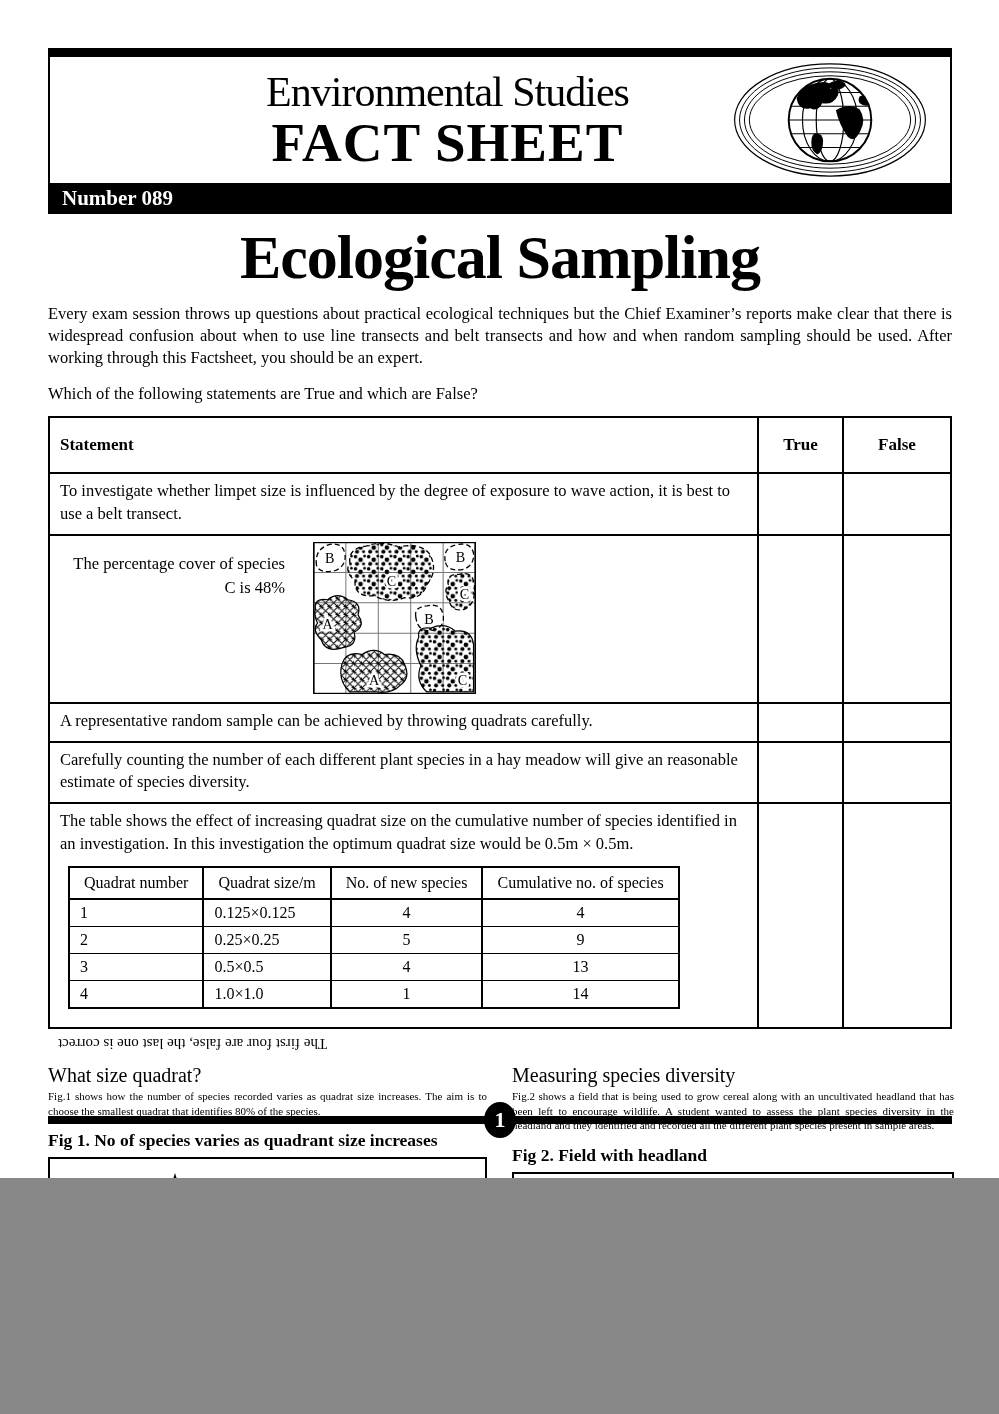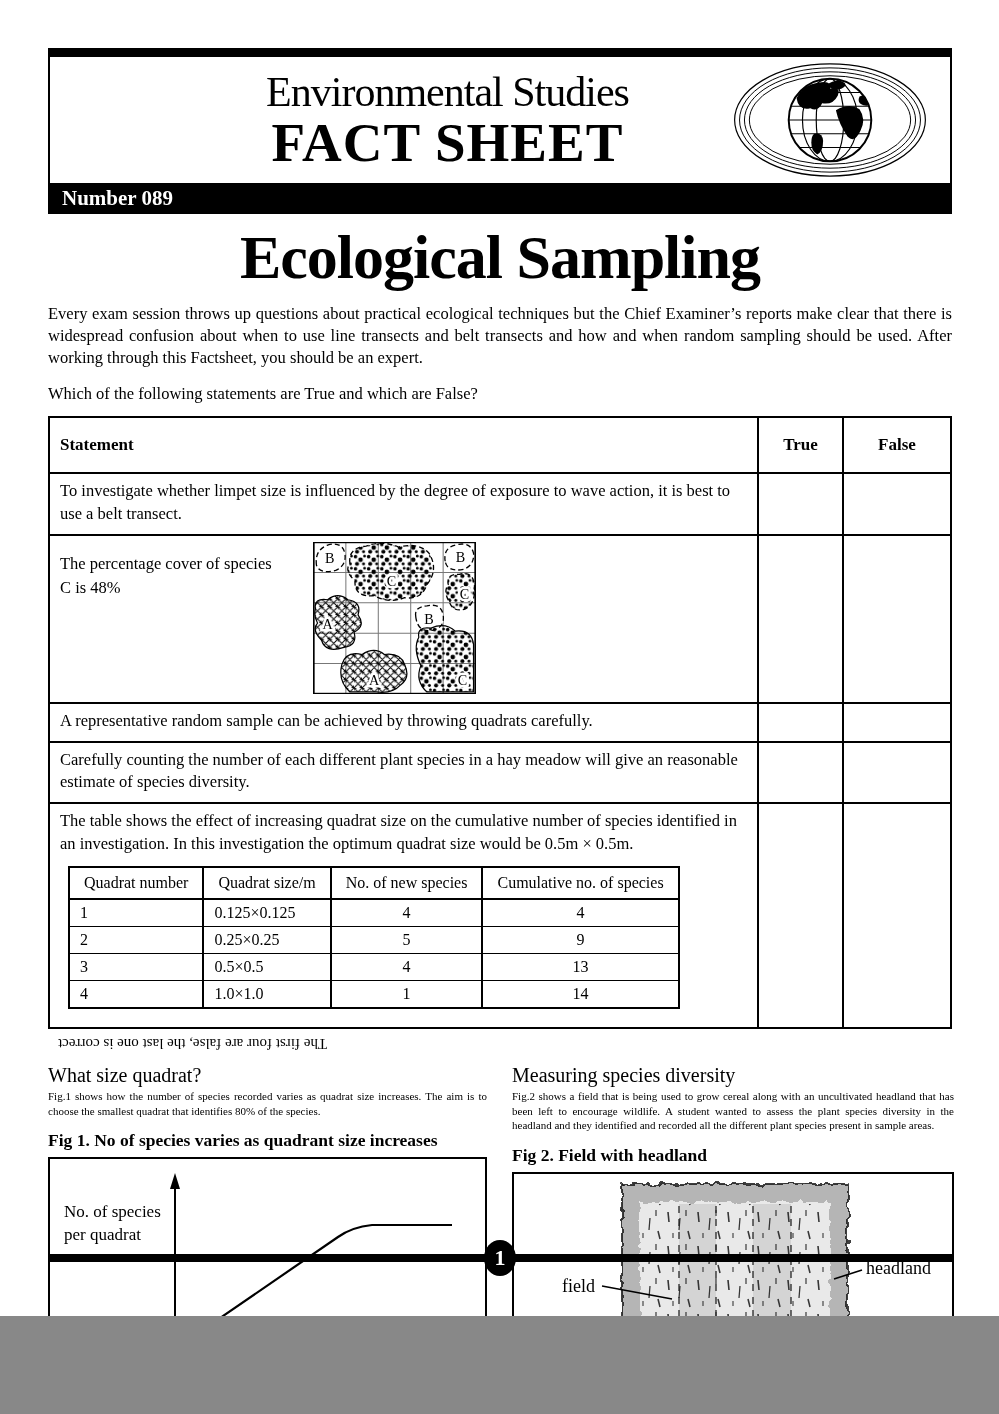--- a/index.html
+++ b/index.html
@@ -1,18 +1,18 @@
 <!DOCTYPE html>
 <html><head>
 <meta charset="utf-8">
 <style>
   * { margin:0; padding:0; box-sizing:border-box; }
   html,body { background:#888; }
   .page {
-    width:999px; height:1316px; background:#ffffff; margin:0 auto;
+    width:999px; height:1178px; background:#ffffff; margin:0 auto;
     font-family:"Liberation Serif", serif; color:#000;
     position:relative; padding:48px 47px 0 48px; overflow:hidden;
   }
   
   .header-box { border-top:9px solid #000; border-left:2px solid #000; border-right:2px solid #000; }
   .header-top { display:flex; align-items:center; height:126px; padding:2px 20px 2px 0; }
   .header-titles { flex:1; text-align:center; padding-left:115px; }
   .series-title { font-size:42px; letter-spacing:-1px; line-height:1.05; }
   .fact-sheet  { font-size:55px; font-weight:bold; letter-spacing:1px; line-height:1.0; }
   .globe { width:200px; height:118px; flex:0 0 auto; }
@@ -26,21 +26,21 @@
   
   .tyk-heading { font-size:20px; font-weight:bold; margin-bottom:2px; }
   .tyk-question { font-size:16.5px; margin-bottom:12px; }
   table.tf { border-collapse:collapse; width:100%; border:2px solid #000; }
   table.tf th, table.tf td { border:2px solid #000; font-size:16.5px; vertical-align:top; }
   table.tf th { text-align:left; padding:17px 10px; font-size:17px; }
   table.tf th.center { text-align:center;font-family:Liberation Serif, serif; }
   table.tf td.stmt { padding:6px 10px 8px 10px; line-height:1.38; }
   .col-true  { width:85px; }
   .col-false { width:108px; }
-  .quadrow { display:flex; align-items:flex-start; }
+  .quadrow { display:flex; align-items:flex-start;text-align:right; }
   .quadrow .qtext { width:225px; margin-top:10px; line-height:1.45; }
   .quadrow svg { margin-left:28px; }
   table.inner { border-collapse:collapse; border:2px solid #000; margin:10px 0 10px 8px; }
   table.inner th, table.inner td { border:1px solid #000; font-size:16px; padding:2px 10px; }
   table.inner th { border-bottom:2px solid #000; border-left:2px solid #000; border-right:2px solid #000;
                    font-weight:normal; padding:4px 14px; }
   table.inner td { border-left:2px solid #000; border-right:2px solid #000; }
   table.inner td.c { text-align:center; min-width:150px; }
   .answer-note { display:inline-block; transform:rotate(180deg); font-size:15px; margin:6px 0 4px 10px; }
   

